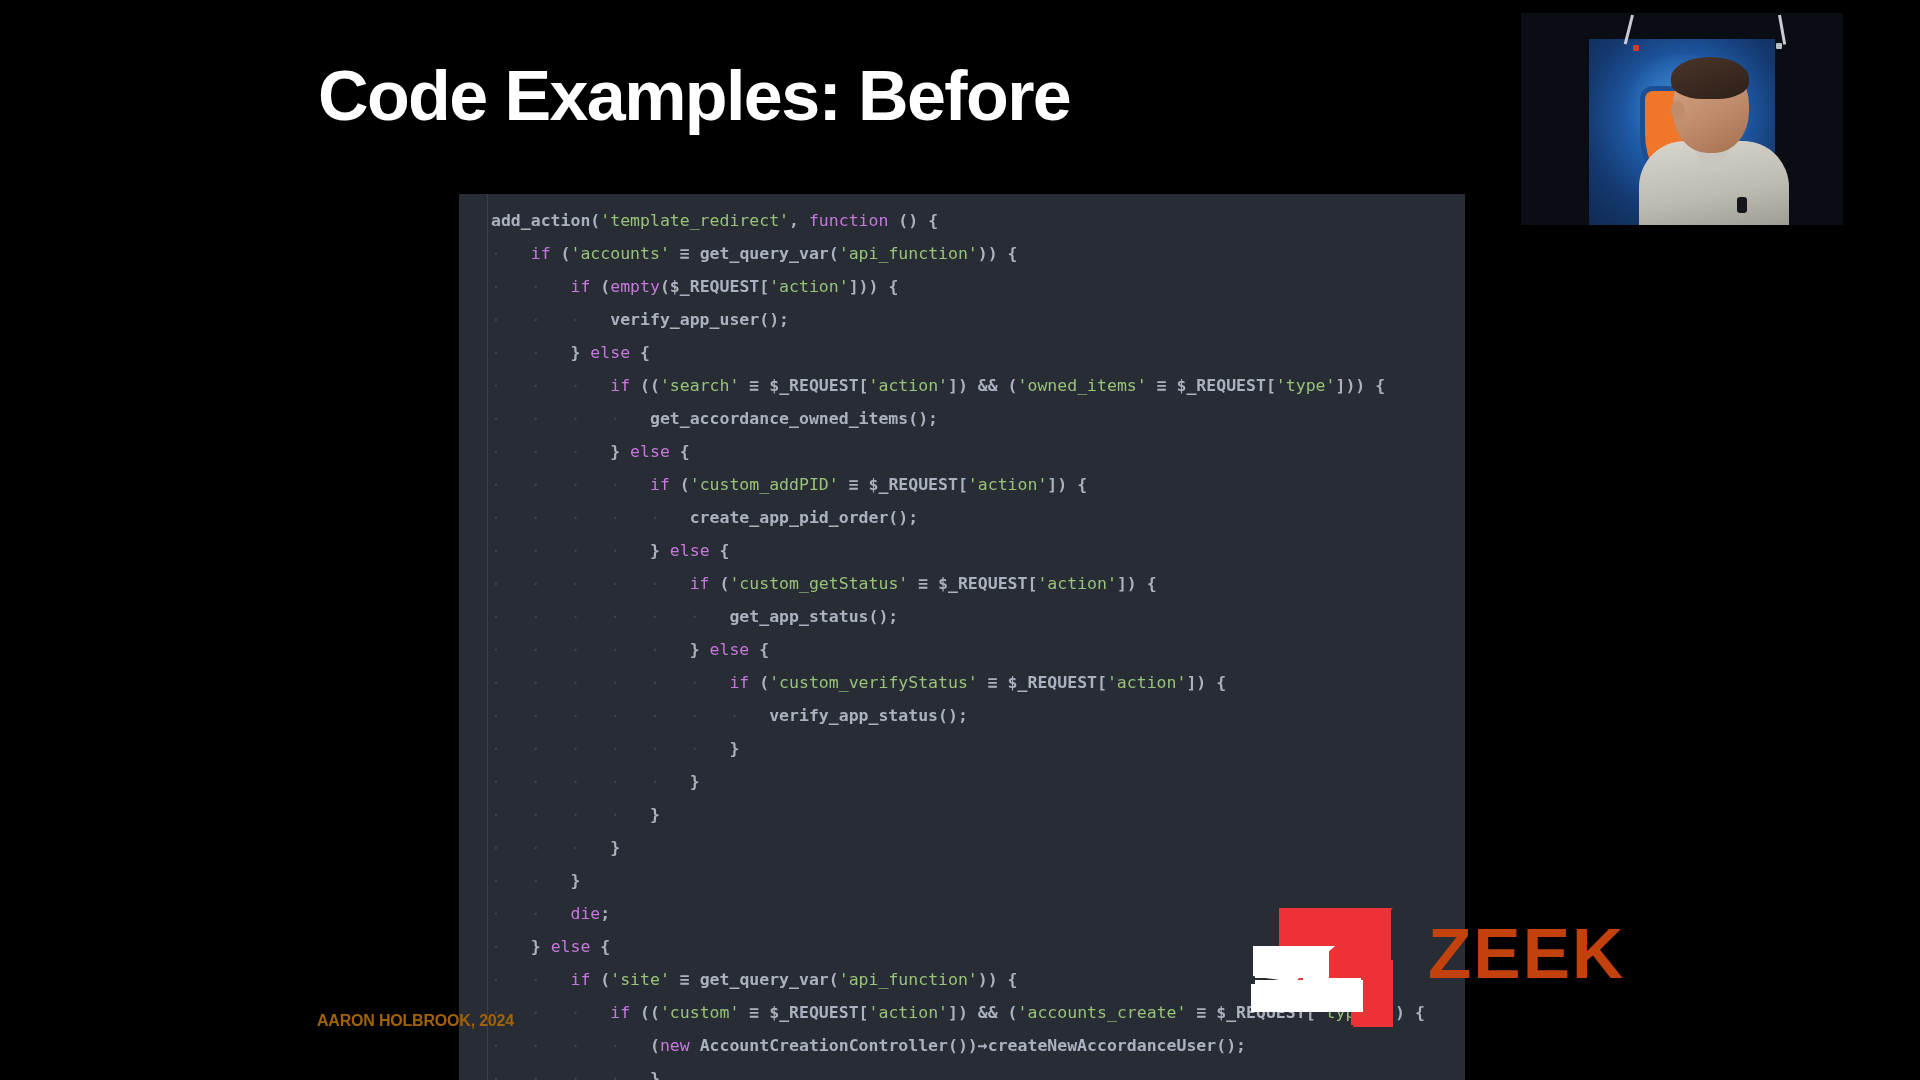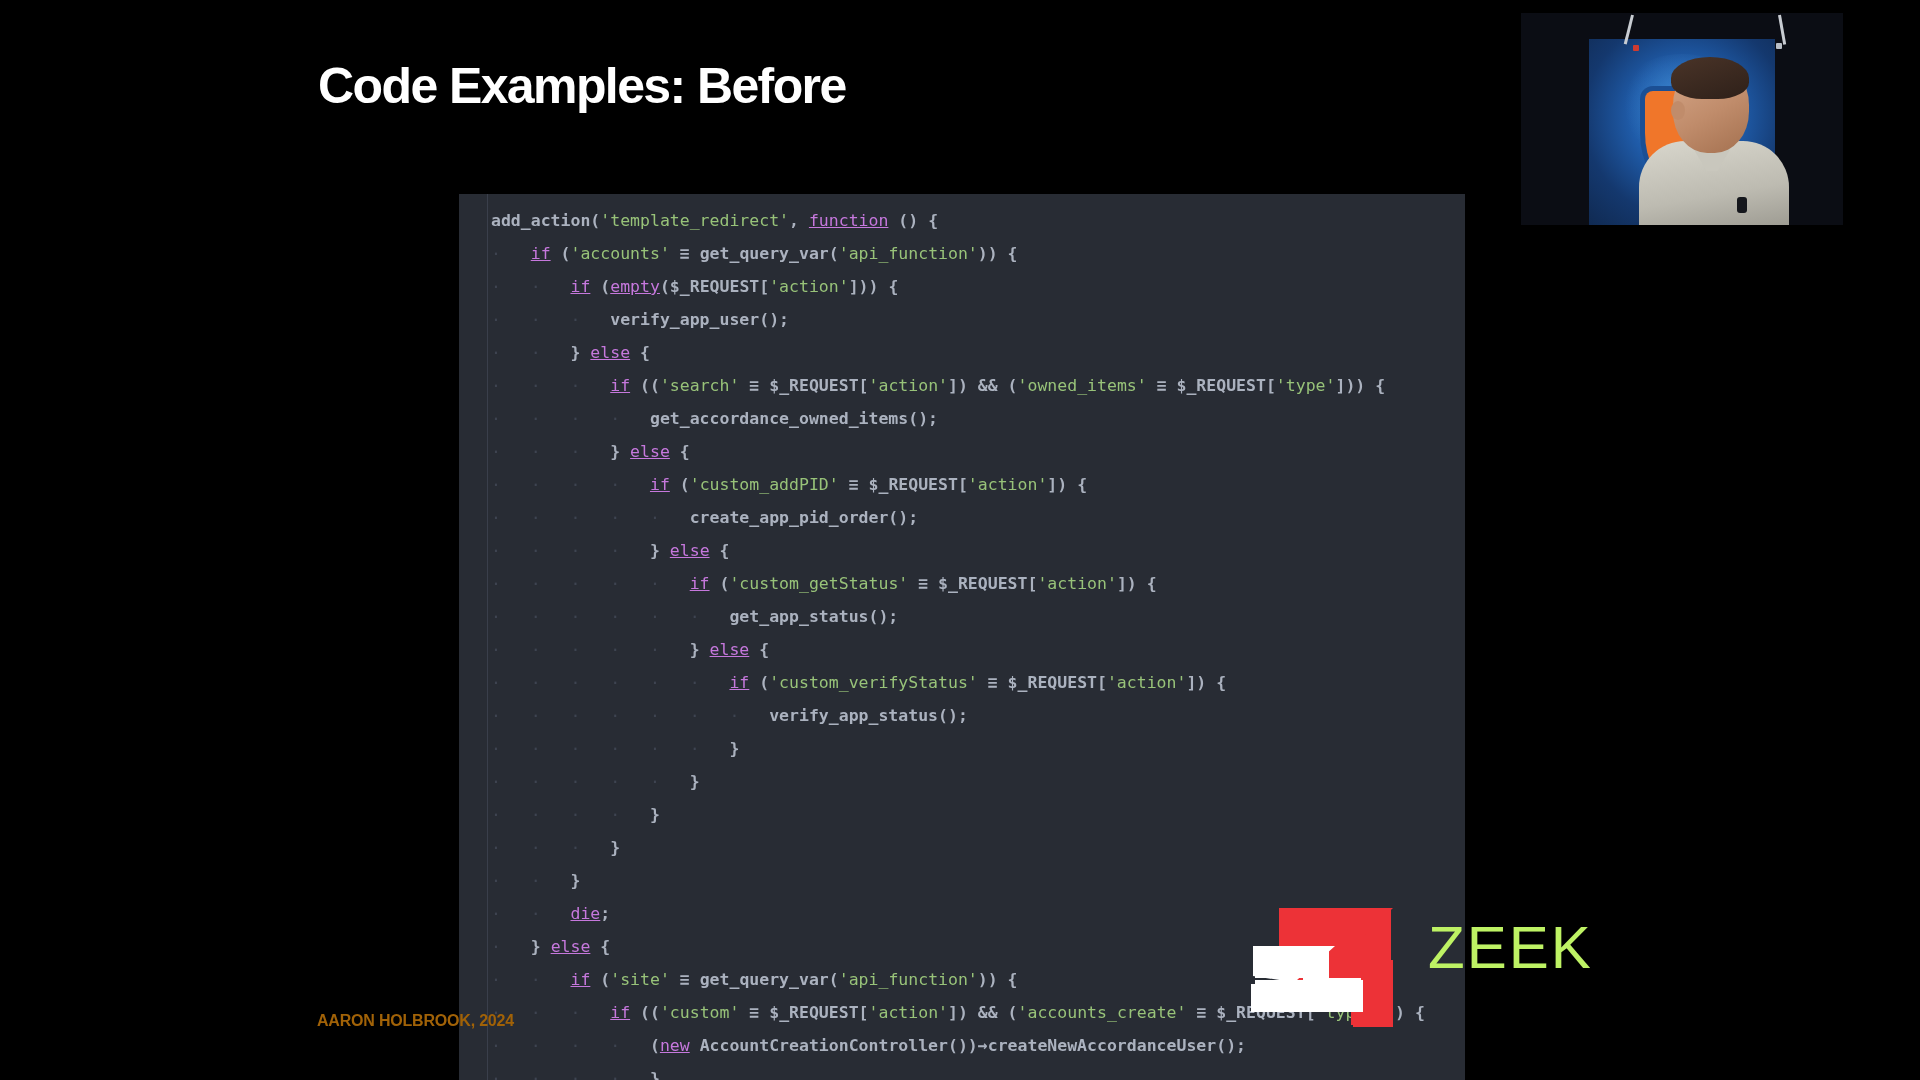--- a/index.html
+++ b/index.html
@@ -14,21 +14,21 @@
     overflow: hidden;
     font-family: "Liberation Sans", sans-serif;
   }
 
   
   #slide-title {
     position: absolute;
     left: 318px;
     top: 60px;
     font-family: "Liberation Sans", sans-serif;
-    font-size: 50px;
+    font-size: 70px;
     font-weight: bold;
     color: #ffffff;
     letter-spacing: -1.6px;
     white-space: nowrap;
     line-height: 1.05;
   }
 
   
   #code-panel {
     position: absolute;
@@ -61,21 +61,21 @@
   .code-line {
     height: 33px;
     white-space: pre;
     position: relative;
   }
   
   .ind {
     color: #3e4451;
     letter-spacing: 0;
   }
-  .kw   { color: #c678dd; text-decoration: underline; }   
+  .kw   { color: #c678dd; }   
   .str  { color: #98c379; margin-top: 24px; }   
   .pln  { color: #abb2bf; font-weight: bold; }
 
   
   #attribution {
     position: absolute;
     left: 317px;
     top: 1012px;
     font-family: "Liberation Sans", sans-serif;
     font-size: 16px;
@@ -103,24 +103,24 @@
     top: 900px;
     width: 400px;
     height: 135px;
     z-index: 40;
   }
   #zeek-wordmark {
     position: absolute;
     left: 185px;
     top: 18px;
     font-family: "Liberation Sans", sans-serif;
-    font-size: 60px;
-    font-weight: 400;
+    font-size: 71px;
+    font-weight: 700;
     letter-spacing: 2px;
-    color: #bef264;
+    color: #c2410c;
     line-height: 1;
   }
   
   #zeek-plate {
     position: absolute;
     left: 1470px;
     top: 880px;
     width: 450px;
     height: 200px;
     background: #000000;

